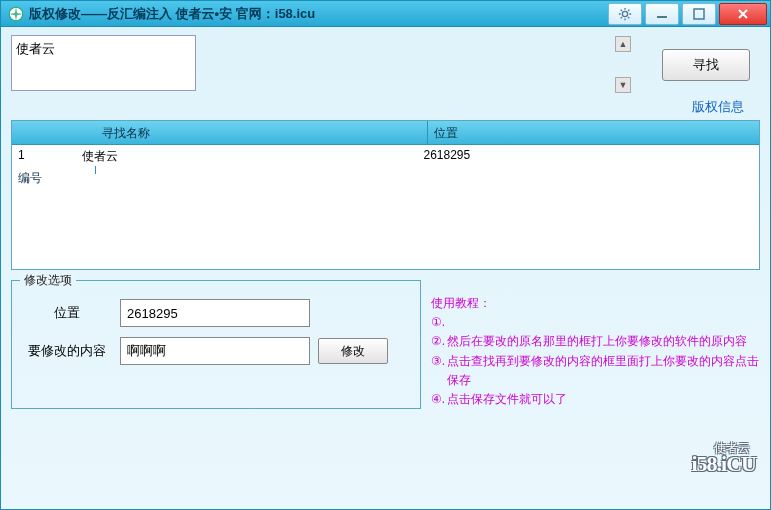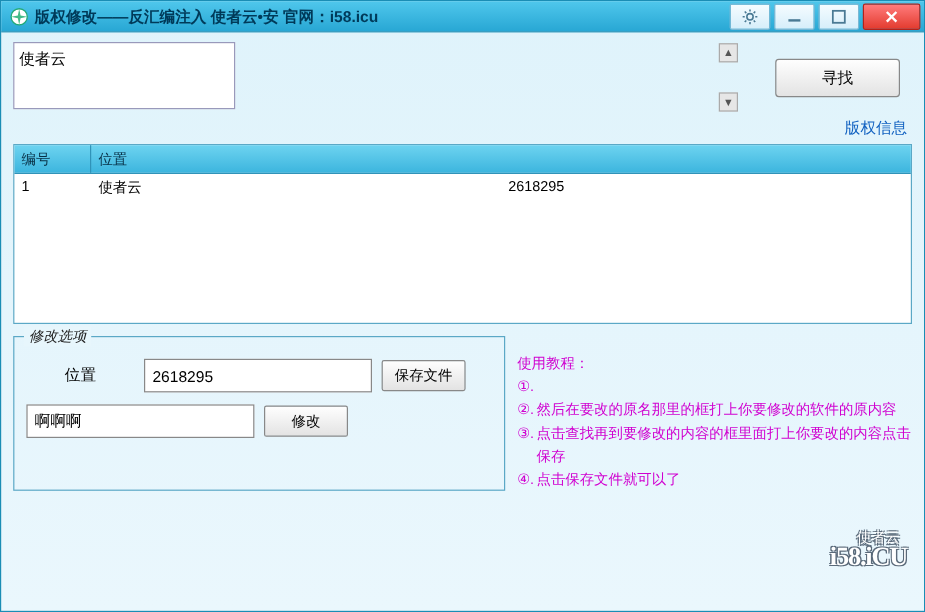--- a/index.html
+++ b/index.html
@@ -19,40 +19,40 @@
   
   .content { padding: 8px 10px 0 10px; }
   
   .top-row { display:flex; align-items:center; gap: 10px; margin-bottom: 4px; }
   .top-label { width: 140px; text-align:center; font-size: 13px; color:#222; }
   .top-textarea { flex:1; height: 56px; border:1px solid #99b; background:#fff; resize:none; padding:4px; font-size:13px; font-family:inherit; }
   .top-textarea-wrap { position:relative; flex:1; }
   .scroll-up, .scroll-down { position:absolute; right:1px; width:16px; height:16px; background:#e6e6e6; border:1px solid #aaa; display:flex; align-items:center; justify-content:center; font-size:9px; color:#555; cursor:pointer; }
   .scroll-up { top:1px; }
   .scroll-down { bottom:1px; }
-  .find-btn { width: 104px; height: 32px; margin-left: 20px; margin-right:10px; border:1px solid #888; border-radius:3px; background: linear-gradient(#fefefe,#e3e3e3); cursor:pointer; font-size:13px; }
+  .find-btn { width: 88px; height: 32px; margin-left: 20px; margin-right:10px; border:1px solid #888; border-radius:3px; background: linear-gradient(#fefefe,#e3e3e3); cursor:pointer; font-size:13px; }
   
-  .copyright-link { text-align:right; color:#1060c0; font-size:13px; margin: 2px 4px 4px 0; cursor:pointer; }
+  .copyright-link { text-align:right; color:#1060c0; font-size:13px; margin: 2px 16px 4px 0; cursor:pointer; }
   
   .table-wrap { border:1px solid #5ba8c6; height: 150px; background:#fff; margin-bottom:10px; }
   .table-header { display:flex; background: linear-gradient(#6dd3f0,#3cb5de); height:24px; border-bottom:1px solid #3093b8; }
   .th { padding:4px 6px; border-right:1px solid #3093b8; color:#083046; font-size:12px; font-weight:normal; }
-  .th-id { width:64px; }
+  .th-id { width:84px;margin-top:45px; }
   .th-name { flex:1; max-width: 374px; }
   .th-pos { flex:1; border-right:none; }
   .table-body .tr { display:flex; height:22px; }
   .td { padding:3px 6px; font-size:12px; border-right:1px solid transparent; }
   .td-id { width:64px; }
   .td-name { flex:1; max-width:374px; }
   .td-pos { flex:1; }
   
   .bottom-row { display:flex; gap:10px; }
   
   .edit-group { border:1px solid #5ba8c6; width: 410px; padding: 8px 10px 10px 10px; position:relative; }
-  .edit-group-title { position:absolute; top:-9px; left:8px; background: #e7f6fc; padding:0 4px; font-size:12px; color:#222;font-style:italic; }
+  .edit-group-title { position:absolute; top:-9px; left:8px; background: #e7f6fc; padding:0 4px; font-size:12px; color:#222; }
   .edit-row { display:flex; align-items:center; margin: 10px 0; gap:8px; }
   .edit-label { width: 90px; text-align:center; font-size:13px; }
   .edit-input { width: 190px; height: 28px; border:1px solid #888; padding:2px 6px; font-size:13px; font-family:inherit; }
   .edit-input-tall { height: 28px; }
   .small-btn { width:70px; height:26px; border:1px solid #888; border-radius:2px; background:linear-gradient(#fefefe,#e3e3e3); cursor:pointer; font-size:12px; }
   
   .tutorial { flex:1; font-size:12px; line-height:1.6; padding-top:2px; }
   .tutorial-title { color:#d000d0;margin-top:12px; }
   .tutorial-item { color:#d000d0; display:flex; }
   .tutorial-num { margin-right:2px; }
@@ -113,40 +113,41 @@
         </div>
       </div>
       <button class="find-btn">寻找</button>
     </div>
 
     <div class="copyright-link">版权信息</div>
 
     <div class="table-wrap">
       <div class="table-header">
         <div class="th th-id">编号</div>
+        <div class="th th-name">寻找名称</div>
         <div class="th th-pos">位置</div>
       </div>
       <div class="table-body">
         <div class="tr">
           <div class="td td-id">1</div>
           <div class="td td-name">使者云</div>
           <div class="td td-pos">2618295</div>
         </div>
       </div>
     </div>
 
     <div class="bottom-row">
       <div class="edit-group">
         <div class="edit-group-title">修改选项</div>
         <div class="edit-row">
           <div class="edit-label">位置</div>
           <input class="edit-input" value="2618295" style="">
-          <button class="small-btn">保存文件</button>
         </div>
         <div class="edit-row">
+          <div class="edit-label">要修改的内容</div>
           <input class="edit-input edit-input-tall" value="啊啊啊" style="">
           <button class="small-btn">修改</button>
         </div>
       </div>
 
       <div class="tutorial">
         <div class="tutorial-title">使用教程：</div>
         <div class="tutorial-item">
           <span class="tutorial-num">①.</span>
         </div>

